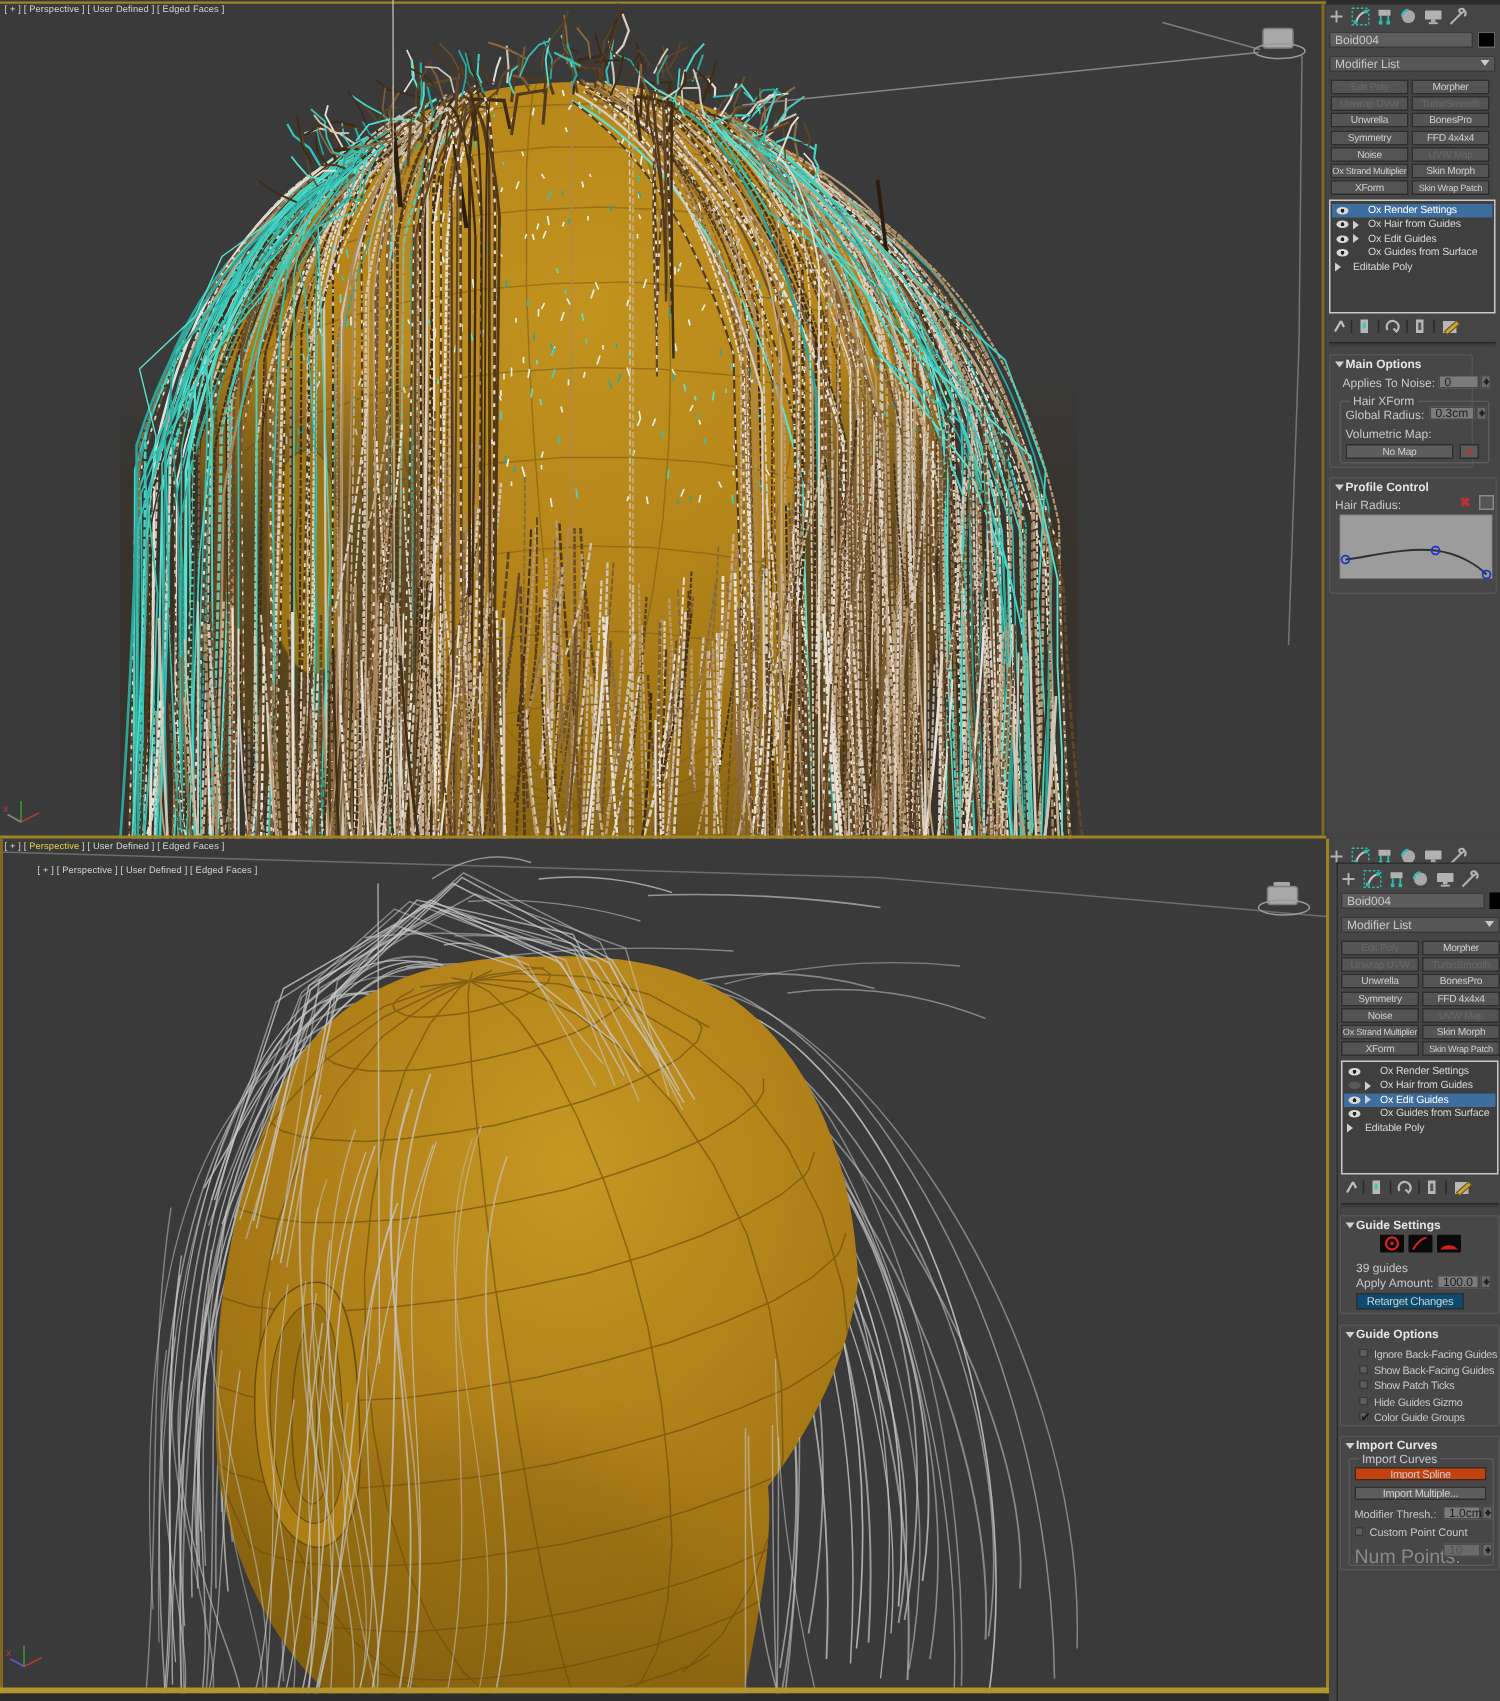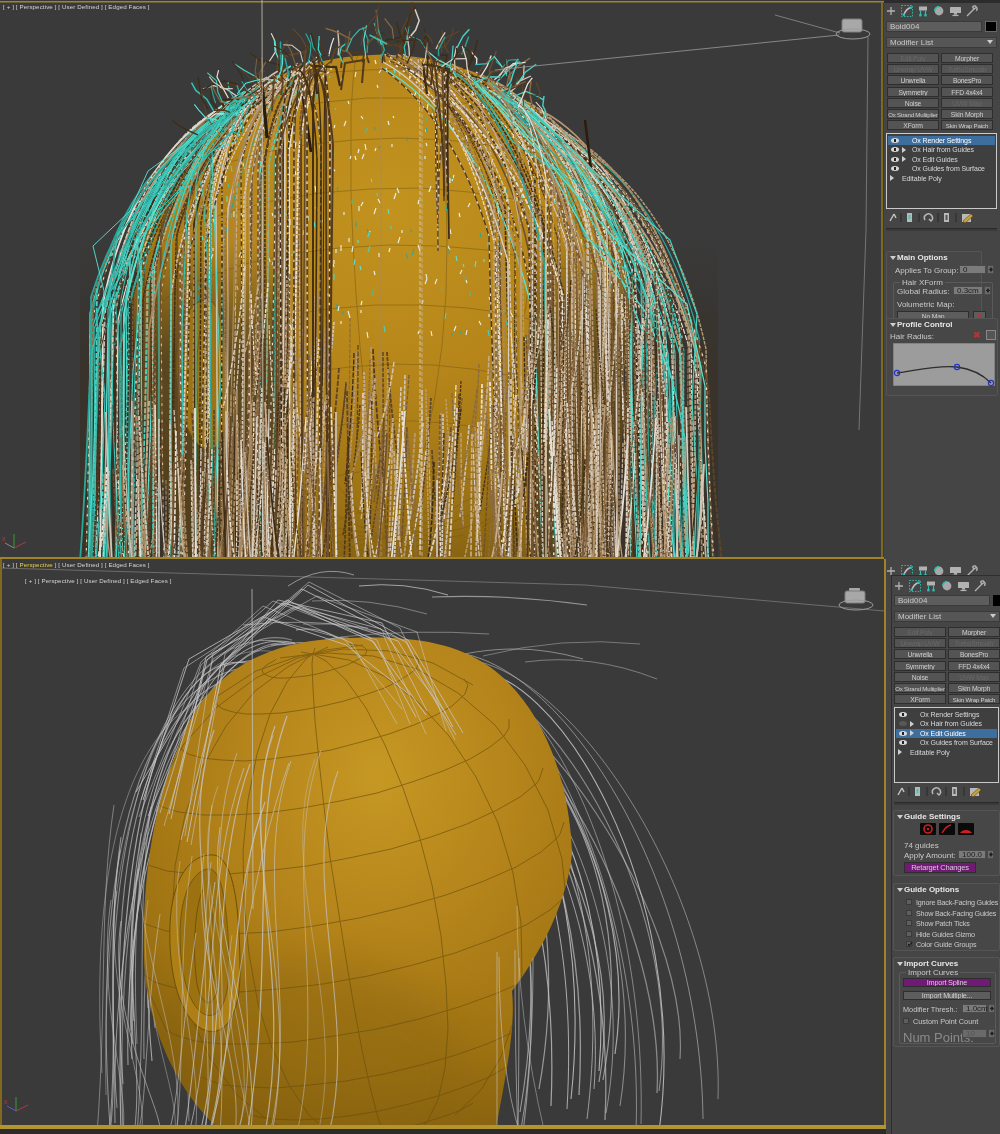--- a/index.html
+++ b/index.html
@@ -1798,24 +1798,24 @@
 <line x1="33" y1="2" x2="33" y2="11" stroke="#2a2a2a"></line>
 <path d="M39,9 a4,4 0 1 1 6,1 l-2,-2" stroke="#b8b8b8" stroke-width="1.5" fill="none"></path>
 <line x1="52" y1="2" x2="52" y2="11" stroke="#2a2a2a"></line>
 <rect x="58" y="2" width="5" height="9" fill="#b8b8b8"></rect>
       <rect x="59.5" y="4" width="2" height="5" fill="#555"></rect>
 <line x1="70" y1="2" x2="70" y2="11" stroke="#2a2a2a"></line>
 <rect x="76" y="3" width="9" height="8" fill="#b8b8b8"></rect>
 <path d="M77,10 L85,3 l2,2 l-8,7 Z" fill="#c8a23a" stroke="#6d5512" stroke-width="0.7"></path>
 </svg>
 <div class="abs" style="left:2px;top:228px;width:111px;height:3px;background:#3a3a3a;border-top:1px solid #2a2a2a"></div>
-<div class="roll" style="left:2px;top:251px;width:96px;height:76px">
+<div class="roll" style="left:2px;top:236px;width:96px;height:76px">
 <div class="rarr"></div>
       <div class="rhead">Main Options</div>
-<div class="lbl" style="left:8px;top:14px">Applies To Group:</div>
+<div class="lbl" style="left:8px;top:14px">Applies To Noise:</div>
 <div class="spin" style="left:72px;top:13px;width:27px;height:9px">0</div>
       <div class="spud" style="left:100px;top:13px;height:9px"></div>
 <div class="gbox" style="left:6px;top:30px;width:100px;height:42px">
         <div class="gttl">Hair XForm</div>
       </div>
 <div class="lbl" style="left:10px;top:35px">Global Radius:</div>
 <div class="spin" style="left:66px;top:34px;width:30px;height:9px">0.3cm</div>
       <div class="spud" style="left:97px;top:34px;height:9px"></div>
 <div class="lbl" style="left:10px;top:48px">Volumetric Map:</div>
 <div class="btn" style="left:10px;top:59px;width:72px;height:10px;line-height:9px;background:#5d5d5d">No Map</div>
@@ -1930,25 +1930,25 @@
         <div class="rhead">Guide Settings</div>
 <svg class="abs" style="left:26px;top:12px" width="56" height="13" viewBox="0 0 56 13">
 <rect x="0" y="0" width="16" height="12" rx="1" fill="#0a0a0a"></rect>
 <circle cx="8" cy="6" r="4" fill="none" stroke="#d02020" stroke-width="1.6"></circle>
           <circle cx="8" cy="6" r="1.2" fill="#d02020"></circle>
 <rect x="19" y="0" width="16" height="12" rx="1" fill="#0a0a0a"></rect>
 <path d="M22,10 Q26,3 31,2" stroke="#d02020" stroke-width="1.4" fill="none"></path>
 <rect x="38" y="0" width="16" height="12" rx="1" fill="#0a0a0a"></rect>
 <path d="M40,10 A7,6 0 0 1 52,10 Z" fill="#d02020"></path>
 </svg>
-<div class="lbl" style="left:10px;top:30px">74 guides</div>
+<div class="lbl" style="left:10px;top:30px">39 guides</div>
 <div class="lbl" style="left:10px;top:40px">Apply Amount:</div>
 <div class="spin" style="left:64px;top:39px;width:28px;height:9px">100.0</div>
         <div class="spud" style="left:93px;top:39px;height:9px"></div>
-<div class="btn" style="left:10px;top:51px;width:72px;height:11px;line-height:10px;background:#701a75;font-size:7.5px">Retarget Changes</div>
+<div class="btn" style="left:10px;top:51px;width:72px;height:11px;line-height:10px;background:#0c4a6e;font-size:7.5px">Retarget Changes</div>
 </div>
 <div class="roll" style="left:1px;top:307px;width:107px;height:68px">
 <div class="rarr"></div>
         <div class="rhead">Guide Options</div>
 <div class="chk" style="left:12px;top:15px;width:6px;height:6px"></div>
         <div class="lbl" style="left:22px;top:14px;font-size:7.2px;letter-spacing:-0.2px">Ignore Back-Facing Guides</div>
 <div class="chk" style="left:12px;top:25.5px;width:6px;height:6px"></div>
         <div class="lbl" style="left:22px;top:24.5px;font-size:7.2px;letter-spacing:-0.2px">Show Back-Facing Guides</div>
 <div class="chk" style="left:12px;top:36.0px;width:6px;height:6px"></div>
         <div class="lbl" style="left:22px;top:35.0px;font-size:7.2px;letter-spacing:-0.2px">Show Patch Ticks</div>
@@ -1956,21 +1956,21 @@
         <div class="lbl" style="left:22px;top:45.5px;font-size:7.2px;letter-spacing:-0.2px">Hide Guides Gizmo</div>
 <div class="chk on" style="left:12px;top:57.0px;width:6px;height:6px"></div>
         <div class="lbl" style="left:22px;top:56.0px;font-size:7.2px;letter-spacing:-0.2px">Color Guide Groups</div>
 </div>
 <div class="roll" style="left:1px;top:381px;width:107px;height:90px">
 <div class="rarr"></div>
         <div class="rhead">Import Curves</div>
 <div class="gbox" style="left:5px;top:14px;width:97px;height:72px">
           <div class="gttl">Import Curves</div>
         </div>
-<div class="btn" style="left:9px;top:20px;width:88px;height:9px;line-height:8px;background:#701a75;font-size:7.3px">Import Spline</div>
+<div class="btn" style="left:9px;top:20px;width:88px;height:9px;line-height:8px;background:#c2410c;font-size:7.3px">Import Spline</div>
 <div class="btn" style="left:9px;top:33px;width:88px;height:9px;line-height:8px;background:#5d5d5d;font-size:7.3px">Import Multiple...</div>
 <div class="lbl" style="left:9px;top:47px;font-size:7.3px">Modifier Thresh.:</div>
 <div class="spin" style="left:68px;top:46px;width:25px;height:9px">1.0cm</div>
         <div class="spud" style="left:94px;top:46px;height:9px"></div>
 <div class="chk" style="left:9px;top:60px;width:6px;height:6px"></div>
         <div class="lbl" style="left:19px;top:59px;font-size:7.3px">Custom Point Count</div>
 <div class="lbl" style="left:9px;top:72px;color:#8a8a8a;font-size:13px">Num Points:</div>
 <div class="spin" style="left:68px;top:71px;width:25px;height:9px;color:#555;background:#6a6a6a">10</div>
         <div class="spud" style="left:94px;top:71px;height:9px"></div>
 </div>

